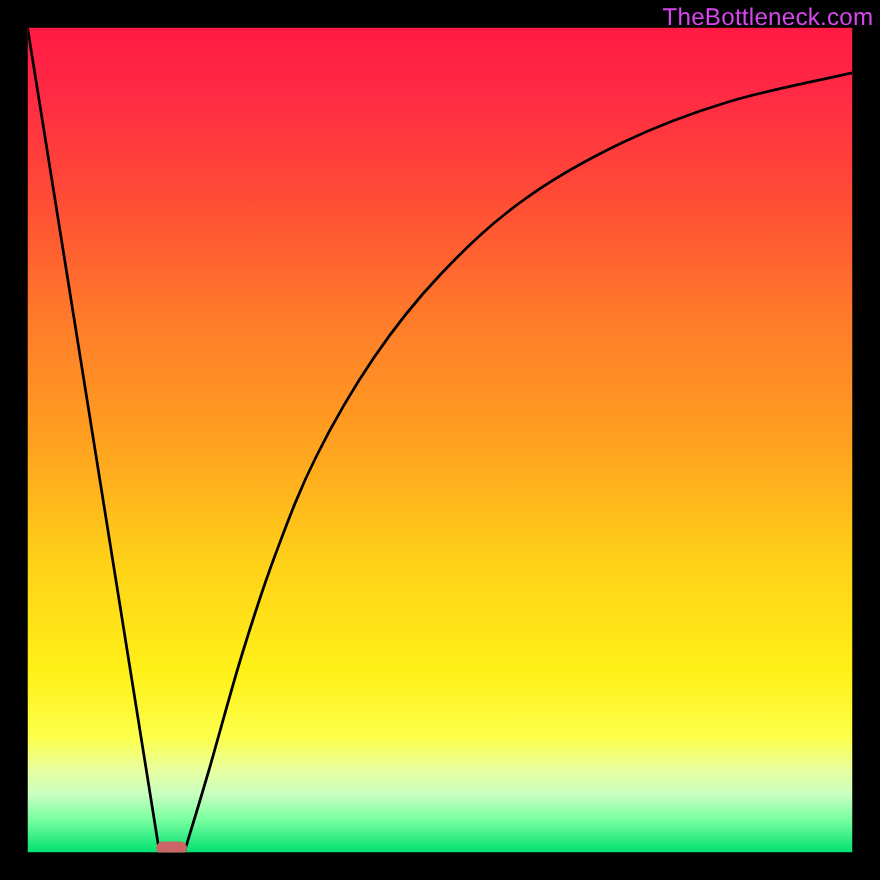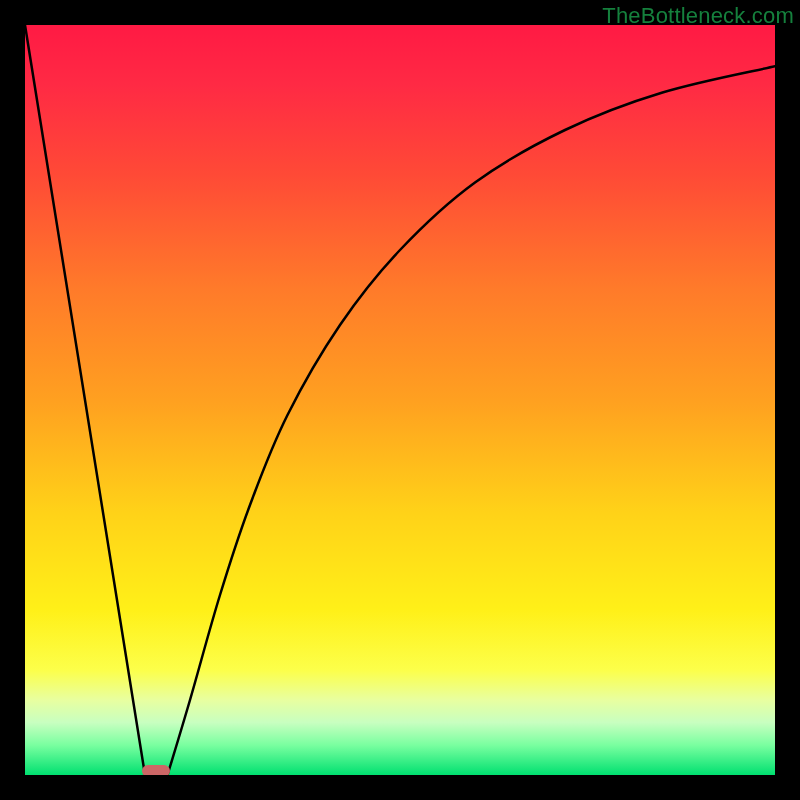--- a/index.html
+++ b/index.html
@@ -39,21 +39,21 @@
       #e8ffa0 90%,
       #c8ffc0 93%,
       #7affa0 96%,
       #00e070 100%
     );
   }
   .watermark {
     position: absolute;
     top: 3px;
     right: 6px;
-    color: #15803d;
+    color: #d946ef;
     font-size: 22px;
     font-weight: 400;
     letter-spacing: 0.2px;
     z-index: 10;
   }
   svg.curve {
     position: absolute;
     inset: 0;
   }
   .marker {

